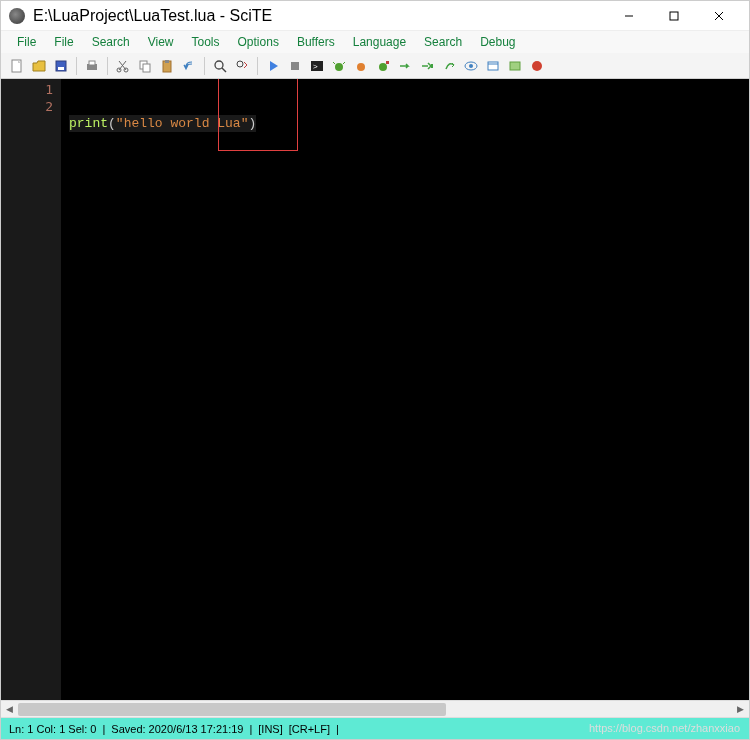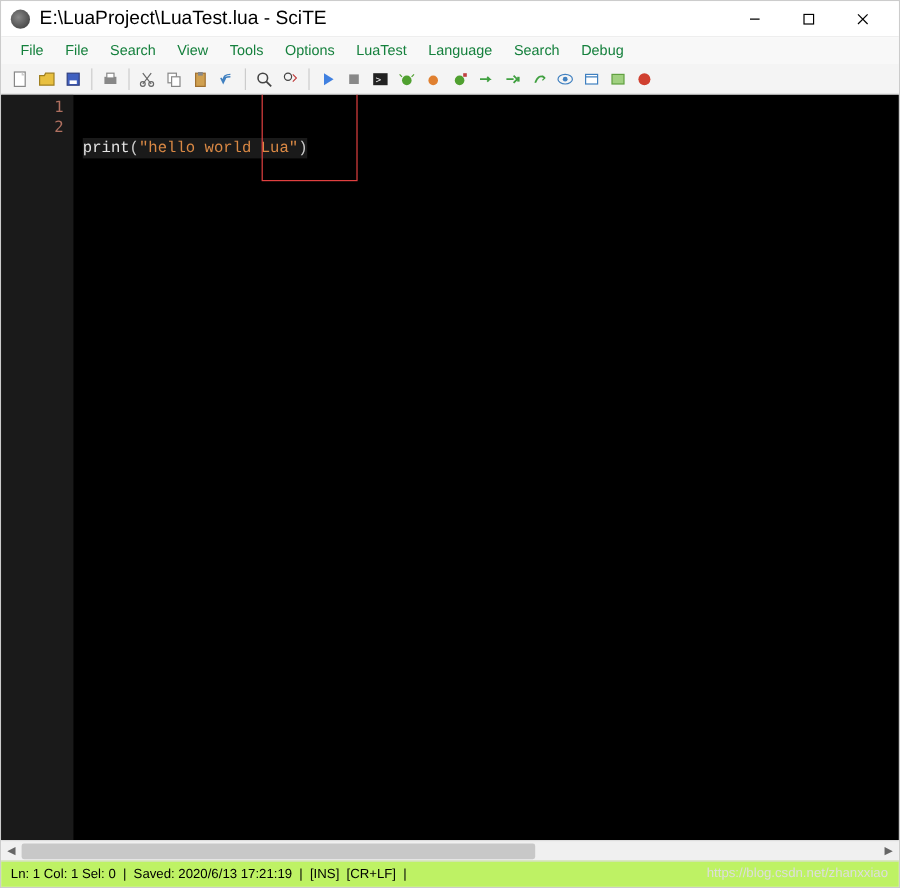--- a/index.html
+++ b/index.html
@@ -125,21 +125,21 @@
     .code {
       position: absolute;
       left: 68px;
       top: 2px;
       line-height: 17px;
       white-space: pre;
     }
     .code-line.current {
       background: #1a1a1a;
     }
-    .tok-func { color: #e5e5e5; }
+    .tok-func { color: #bef264; }
     .tok-paren { color: #ccc; }
     .tok-str { color: #d98844; }
     .red-box {
       position: absolute;
       border: 1px solid #e04040;
       pointer-events: none;
     }
     .scrollbar-h {
       height: 17px;
       background: #f0f0f0;
@@ -170,21 +170,21 @@
       height: 13px;
       background: #c8c8c8;
       border-radius: 2px;
     }
     .statusbar {
       height: 22px;
       display: flex;
       align-items: center;
       padding: 10px 8px;
       font-size: 11px;
-      background: #bef264;
+      background: #5eead4;
       border-top: 1px solid #ddd;
       justify-content: space-between;
     }
     .status-left { display: flex; gap: 6px; }
     .watermark {
       position: absolute;
       right: 10px;
       bottom: 6px;
       font-size: 11px;
       color: #ddd;
@@ -219,21 +219,21 @@
     </div>
   </div>
 
   <div class="menubar">
     <div class="menu-item">File</div>
     <div class="menu-item">File</div>
     <div class="menu-item">Search</div>
     <div class="menu-item">View</div>
     <div class="menu-item">Tools</div>
     <div class="menu-item">Options</div>
-    <div class="menu-item">LuaTest</div>
+    <div class="menu-item">Buffers</div>
     <div class="menu-item">Language</div>
     <div class="menu-item">Search</div>
     <div class="menu-item">Debug</div>
   </div>
 
   <div class="toolbar">
     <div class="tb-btn">
         <svg width="14" height="14">
           <rect x="2" y="1" width="9" height="12" fill="#fff" stroke="#888"></rect>
           <path d="M8 1 L11 4 L8 4 Z" fill="#ccc"></path>

